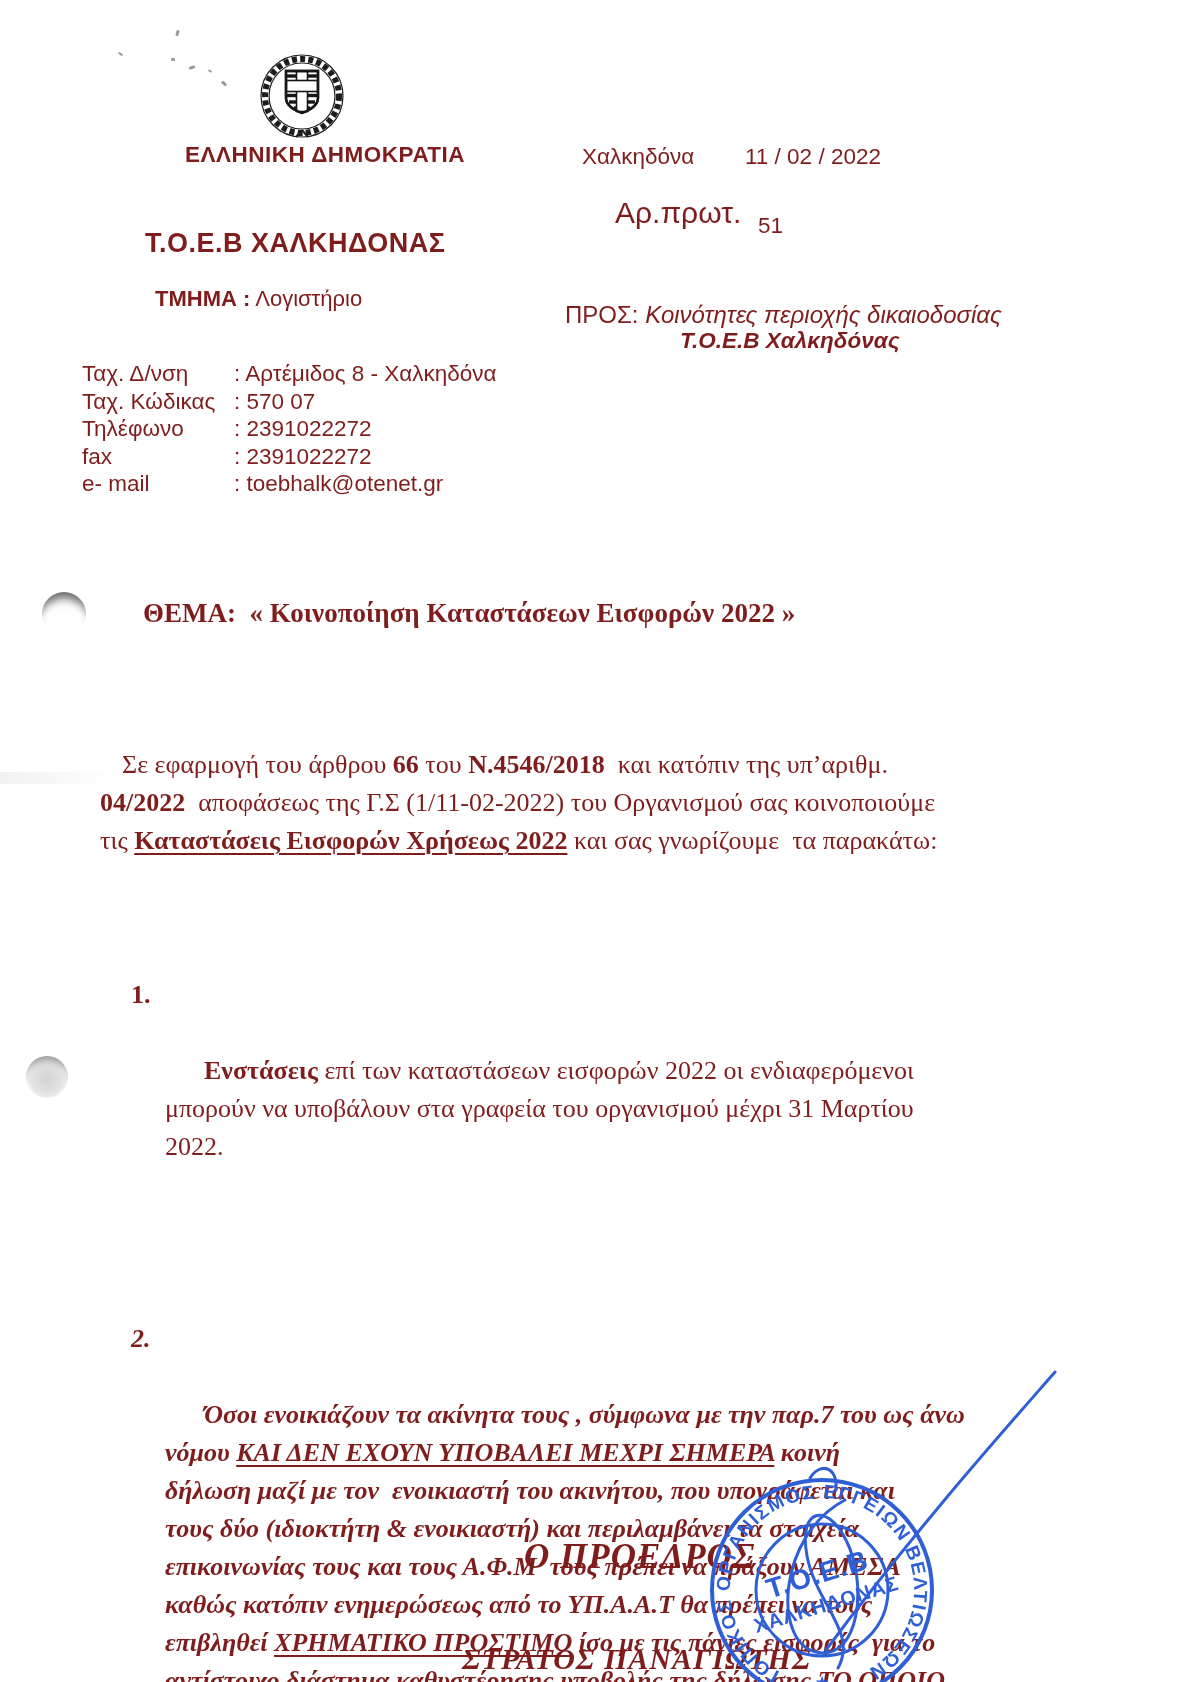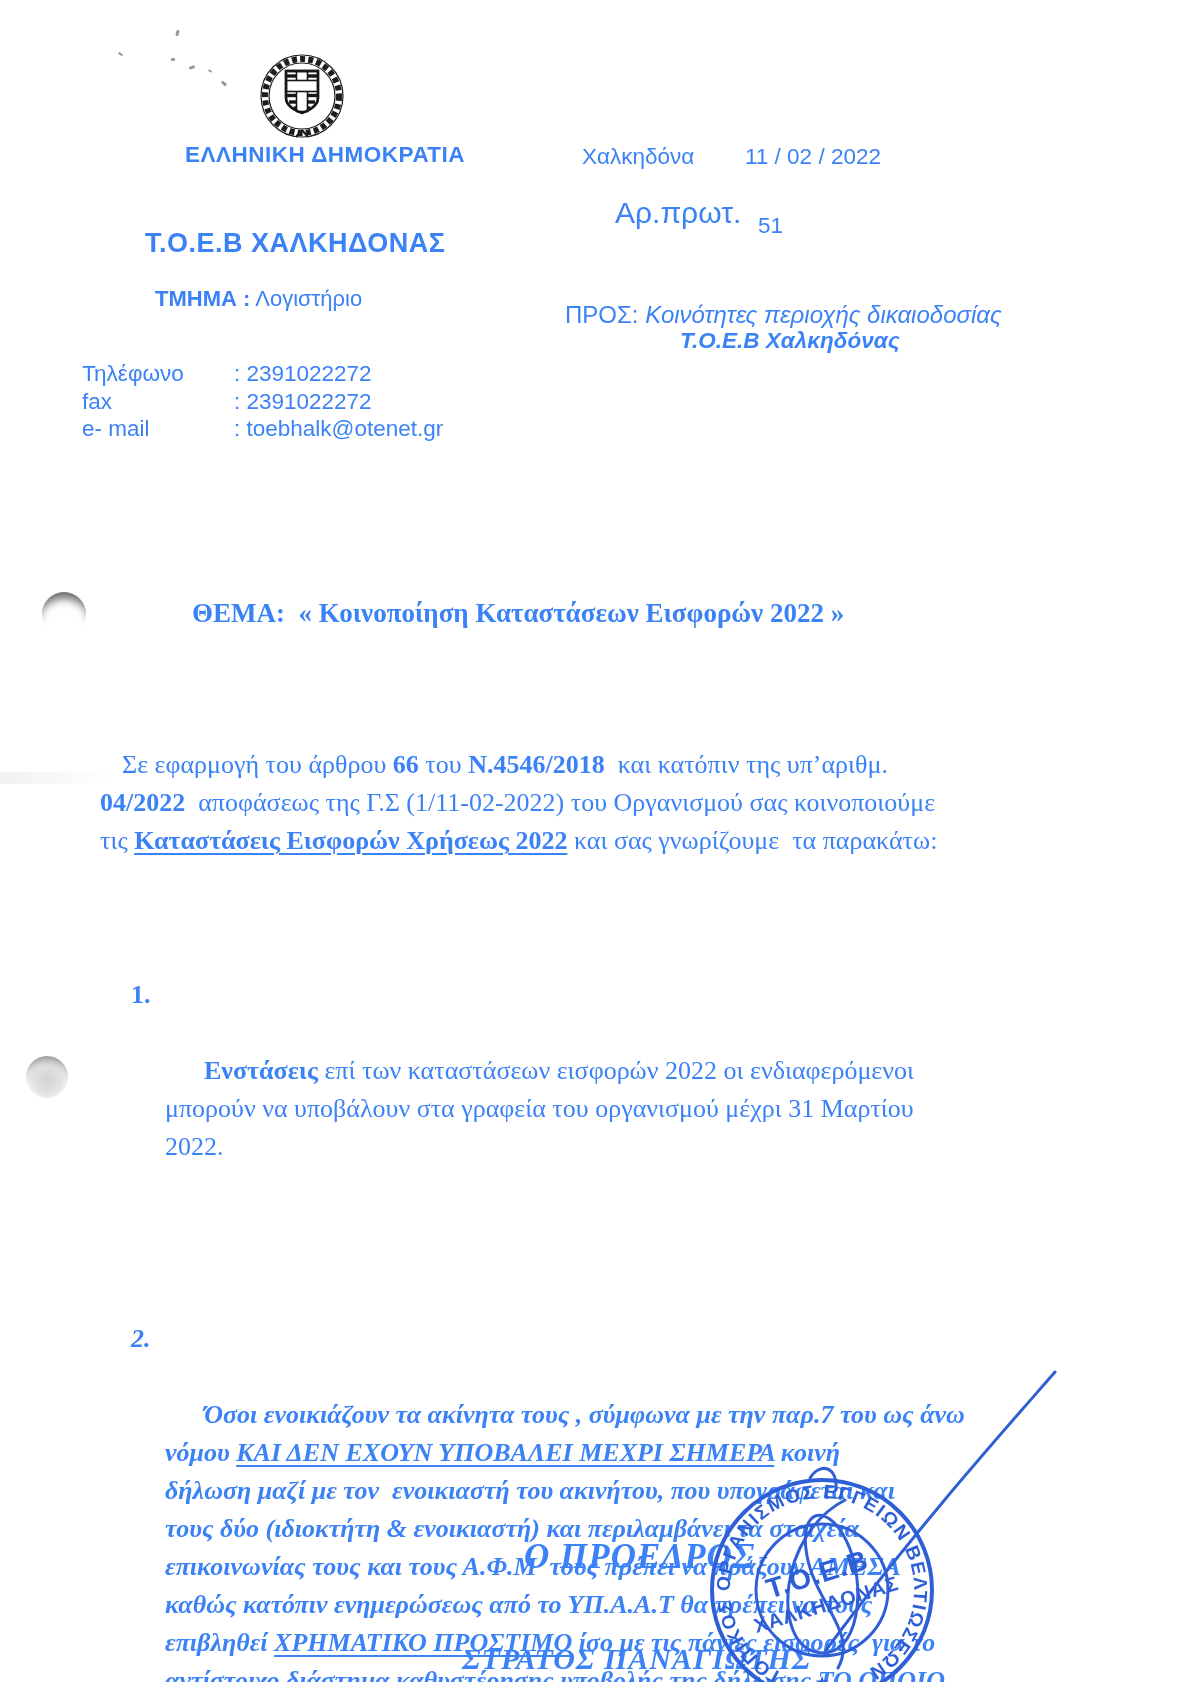--- a/index.html
+++ b/index.html
@@ -1,18 +1,18 @@
 <!DOCTYPE html>
 <html><head>
 <meta charset="utf-8">
 <style>
   html,body{margin:0;padding:0;background:#e8e8e8;}
   .page{
     position:relative; width:1186px; height:1682px; margin:0 auto;
-    background:#ffffff; overflow:hidden; color:#3b82f6;
+    background:#ffffff; overflow:hidden; color:#7f1d1d;
     font-family:"Liberation Serif", serif;
   }
   .abs{position:absolute;}
   .sans{font-family:"Liberation Sans", sans-serif;}
   .serif{font-family:"Liberation Serif", serif;}
   .b{font-weight:bold;text-align:right;}
   .i{font-style:italic;}
   .u{text-decoration:underline; text-decoration-thickness:1.5px; text-underline-offset:4px;}
 
   
@@ -24,21 +24,21 @@
   .proto-label{left:615px; top:196px; font-size:30px;}
   .proto-value{left:758px; top:213px; font-size:22.5px;}
   .to-line1{left:565px; top:301px; font-size:24px; font-weight:normal;}
   .to-line2{left:680px; top:328px; font-size:22.5px; font-weight:bold; font-style:italic;}
   .contacts{left:82px; top:360px; font-size:22.5px; line-height:27.5px;}
   .contact-row{display:flex;}
   .contact-row .lab{width:152px;}
 
   
   .doc{left:100px; top:518px; width:968px; font-size:26px; line-height:38px; white-space:pre-wrap;}
-  .subject{margin-left:92px; font-weight:bold; font-size:27px;}
+  .subject{margin-left:43px; font-weight:bold; font-size:27px;}
   .intro{margin-top:0; text-indent:22px;}
   .li{position:relative; margin-left:65px; margin-top:2px;}
   .li .num{position:absolute; left:-34px; top:0; font-weight:bold;}
   .li2{line-height:38px;}
 
   
   .sig-title{left:524px; top:1537px; font-size:35px; font-weight:bold; font-style:italic; letter-spacing:1px;}
   .sig-name{left:462px; top:1642px; font-size:30px; font-weight:bold; font-style:italic; letter-spacing:1px;}
 
   
@@ -96,20 +96,28 @@
   <div class="abs sans org-title">Τ.Ο.Ε.Β   ΧΑΛΚΗΔΟΝΑΣ</div>
   <div class="abs sans dept">
     <span class="b">ΤΜΗΜΑ :</span><span> Λογιστήριο</span>
   </div>
   <div class="abs sans to-line1">
     <span>ΠΡΟΣ: </span><span class="i">Κοινότητες περιοχής δικαιοδοσίας</span>
   </div>
   <div class="abs sans to-line2">Τ.Ο.Ε.Β Χαλκηδόνας</div>
 
   <div class="abs sans contacts">
+    <div class="contact-row">
+      <span class="lab">Ταχ. Δ/νση</span>
+      <span>: Αρτέμιδος 8 - Χαλκηδόνα</span>
+    </div>
+    <div class="contact-row">
+      <span class="lab">Ταχ. Κώδικας</span>
+      <span>: 570 07</span>
+    </div>
     <div class="contact-row">
       <span class="lab">Τηλέφωνο</span>
       <span>: 2391022272</span>
     </div>
     <div class="contact-row">
       <span class="lab">fax</span>
       <span>: 2391022272</span>
     </div>
     <div class="contact-row">
       <span class="lab">e- mail</span>

